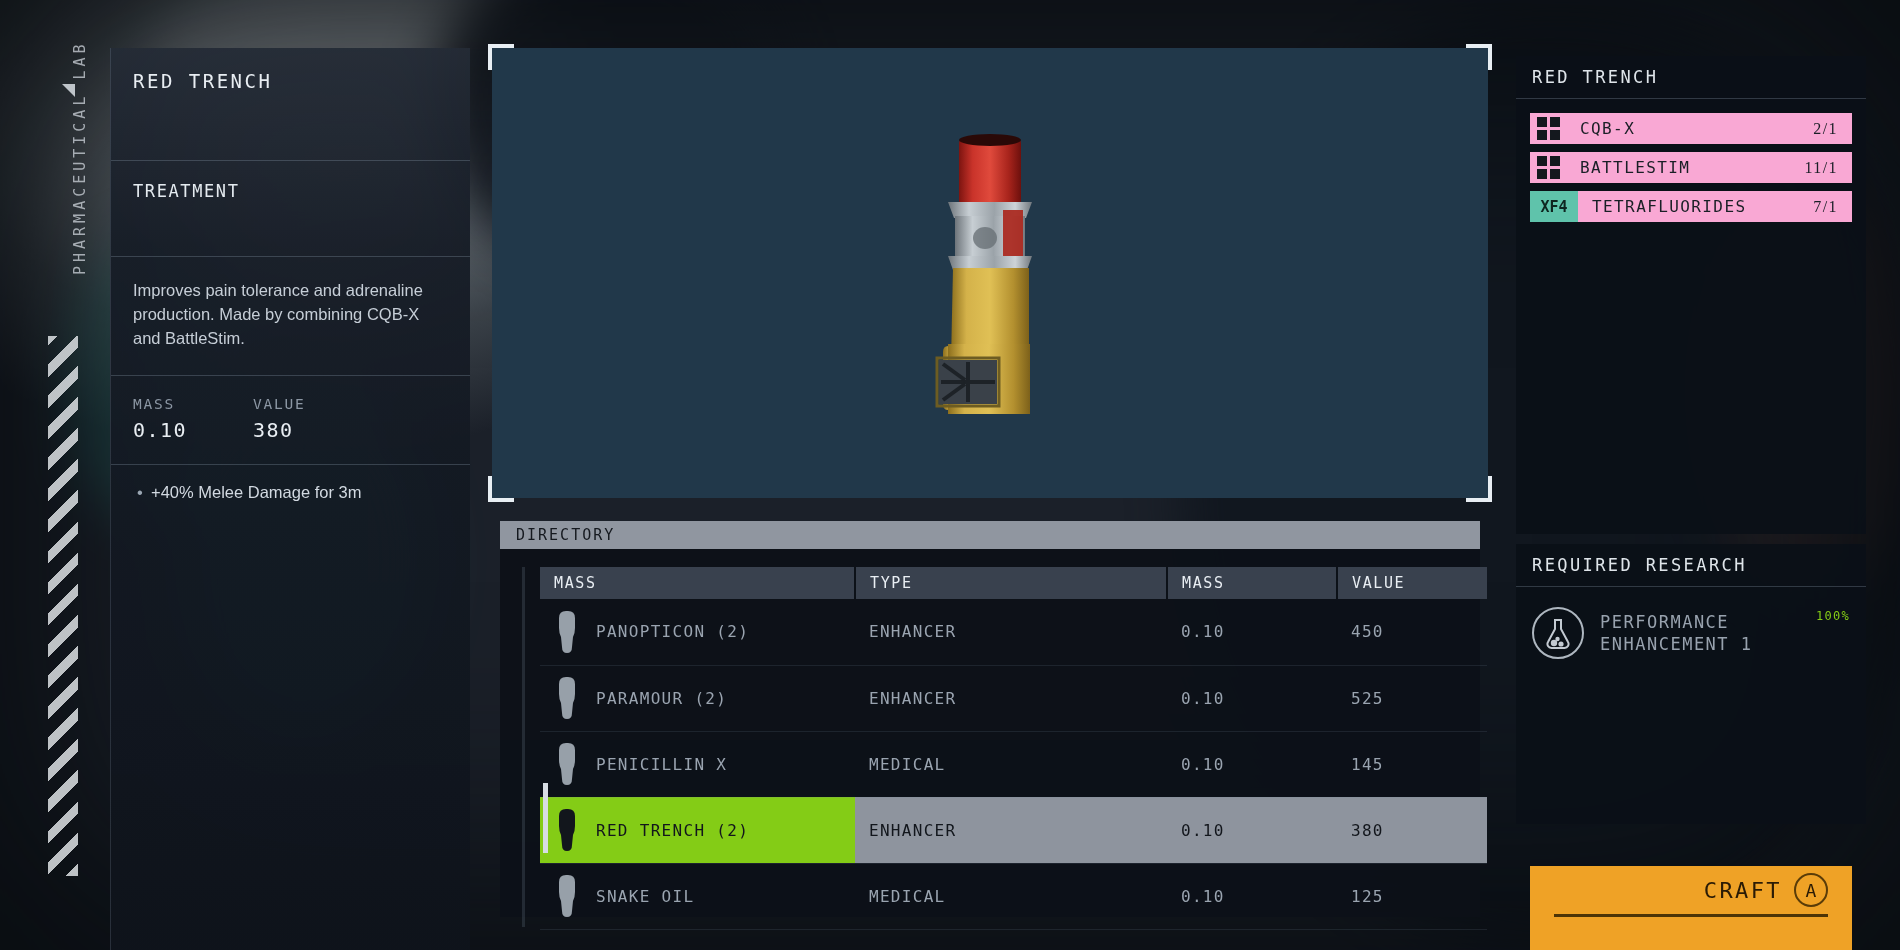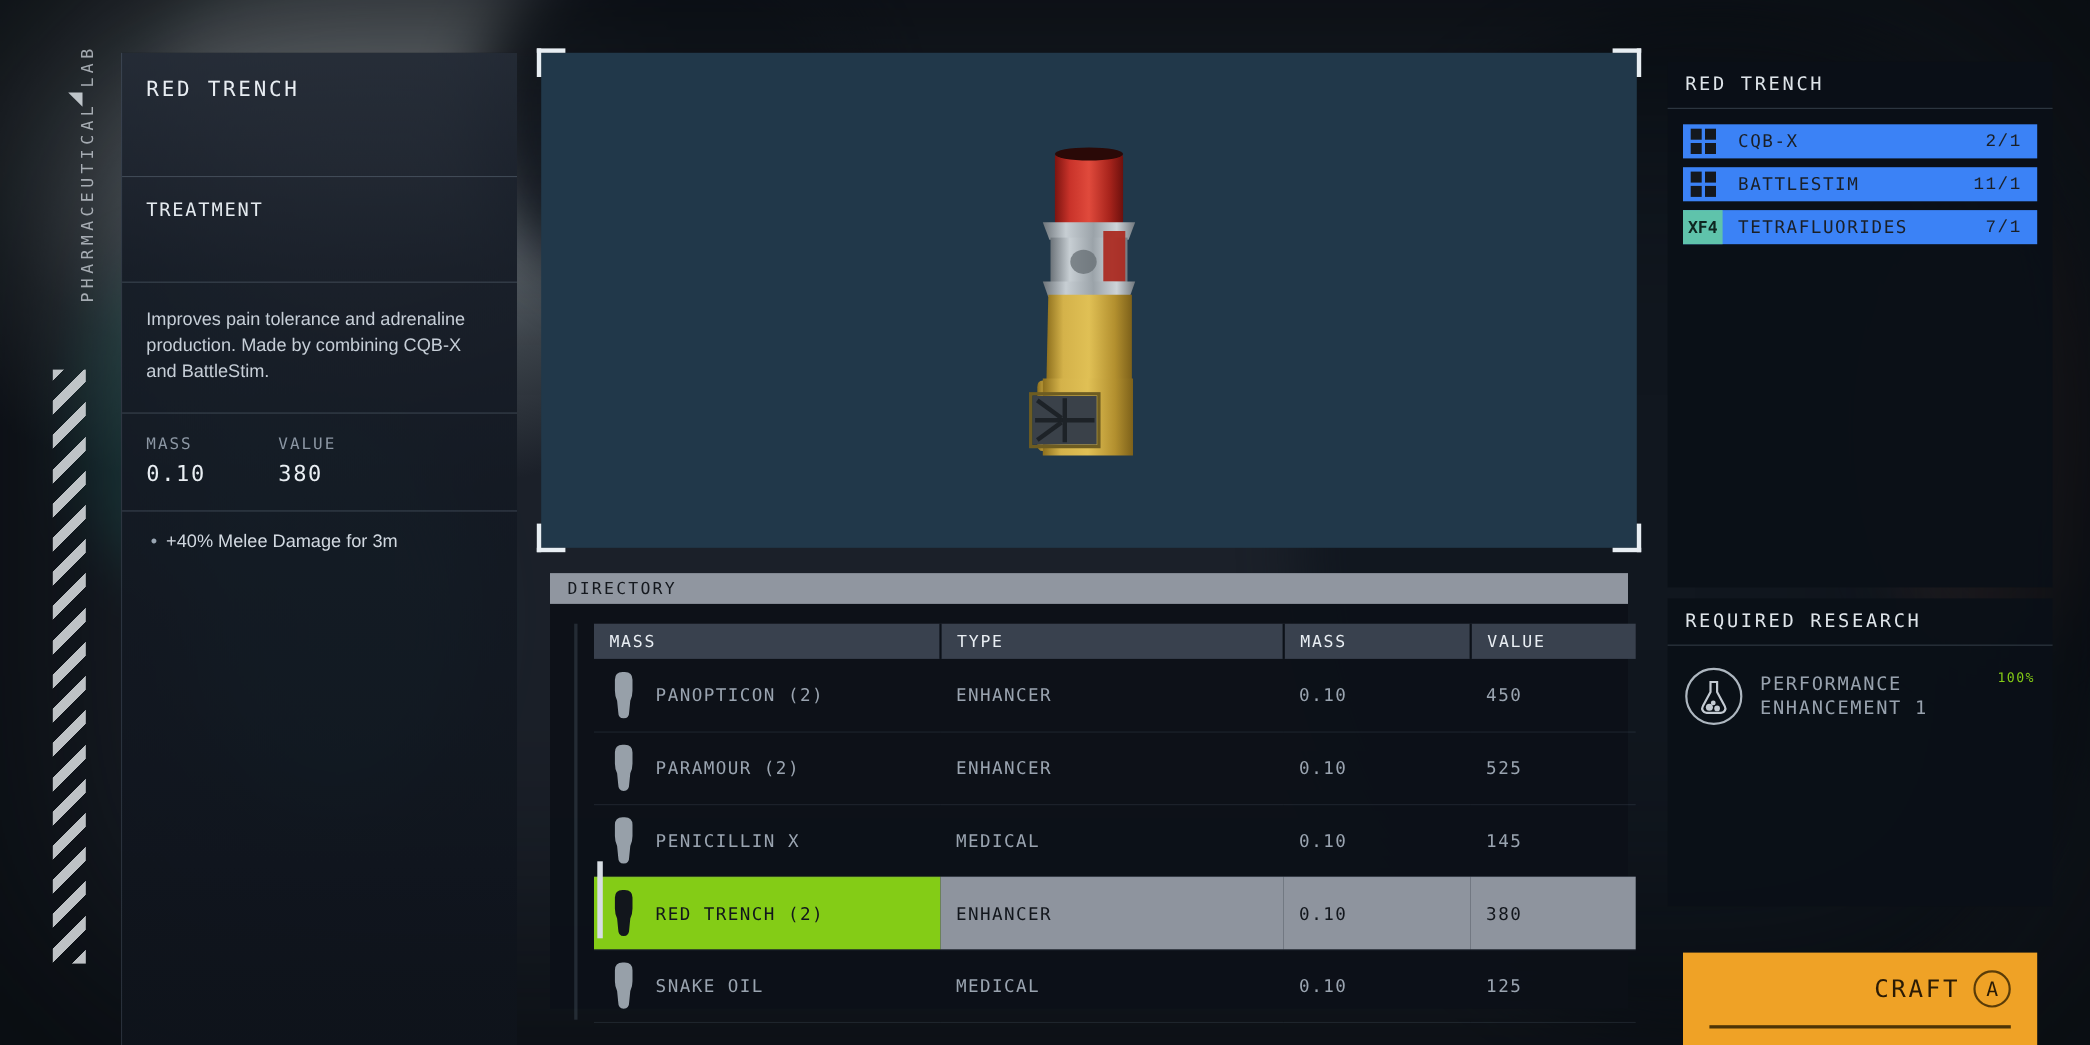--- a/index.html
+++ b/index.html
@@ -119,49 +119,49 @@
   .nm-wrap{ display:flex; align-items:center; }
   .nm-ico{ width:56px; display:flex; justify-content:center; }
   tr.sel td{ background:#8e949e; color:#12161c; }
   tr.sel td.c-nm{ background:#84cc16; color:#12161c; }
   tr.sel .nm-txt{ color:#12161c; }
 
   
   #reqPanel{ left:1516px; top:56px; width:350px; height:478px;
      background:rgba(11,16,23,.95); }
   .req-list{ padding:14px 14px 0 14px; }
-  .req-row{ display:flex; align-items:center; height:31px; background:#3b82f6;
+  .req-row{ display:flex; align-items:center; height:31px; background:#f9a8d4;
      margin-bottom:8px; padding-right:14px; }
   .req-ico{ width:36px; height:31px; display:flex; align-items:center; justify-content:center; }
   .grid4{ display:grid; grid-template-columns:10px 10px; grid-template-rows:10px 10px;
       gap:3px; }
   .grid4 i{ background:#14181e; display:block; }
-  .xf4{ width:36px; height:31px; background:#5fc3ab; color:#0e2620;
+  .xf4{ width:48px; height:31px; background:#5fc3ab; color:#0e2620;
      font-size:15px; font-weight:bold; display:flex; align-items:center; justify-content:center;
      font-family:"DejaVu Sans Mono", monospace;}
   .req-nm{ flex:1; padding-left:14px; color:#1a1f26; font-size:16px; letter-spacing:1.4px;
      font-family:"DejaVu Sans Mono", monospace;}
   .req-ct{ color:#1a1f26; font-size:16px; letter-spacing:1.4px;
-     font-family:Liberation Mono, monospace;}
+     font-family:Liberation Serif, serif;}
 
   #resPanel{ left:1516px; top:544px; width:350px; height:280px;
      background:rgba(11,16,23,.95); }
   .res-row{ display:flex; align-items:center; padding:20px 16px 0 16px; }
   .res-ico{ width:52px; height:52px; border:2px solid #aeb7c0; border-radius:50%;
      display:flex; align-items:center; justify-content:center; flex:0 0 52px; }
   .res-txt{ flex:1; padding-left:16px; color:#98a2ae; font-size:17px; letter-spacing:1.5px;
      line-height:1.32; font-family:"DejaVu Sans Mono", monospace;}
   .res-pct{ color:#84cc16; font-size:12px; letter-spacing:1.3px;
      font-family:"DejaVu Sans Mono", monospace; align-self:flex-start; padding-top:2px;}
 
   
   #craftBtn{ position:absolute; left:1530px; top:866px; width:322px; height:84px;
      background:#efa226; }
   .craft-inner{ display:flex; align-items:center; justify-content:flex-end;
-     height:66px; padding-right:24px; gap:12px; }
+     height:48px; padding-right:24px; gap:12px; }
   .craft-lbl{ font-size:22px; letter-spacing:2.4px; color:#2a1b05;
      font-family:"DejaVu Sans Mono", monospace; }
   .craft-key{ width:34px; height:34px; border:2px solid #5a3c08; border-radius:50%;
      display:flex; align-items:center; justify-content:center;
      color:#2a1b05; font-size:18px; font-family:"DejaVu Sans Mono", monospace;}
   .craft-ul{ margin:0 24px; height:3px; background:#4d3406; }
 </style>
 </head>
 <body>
 

